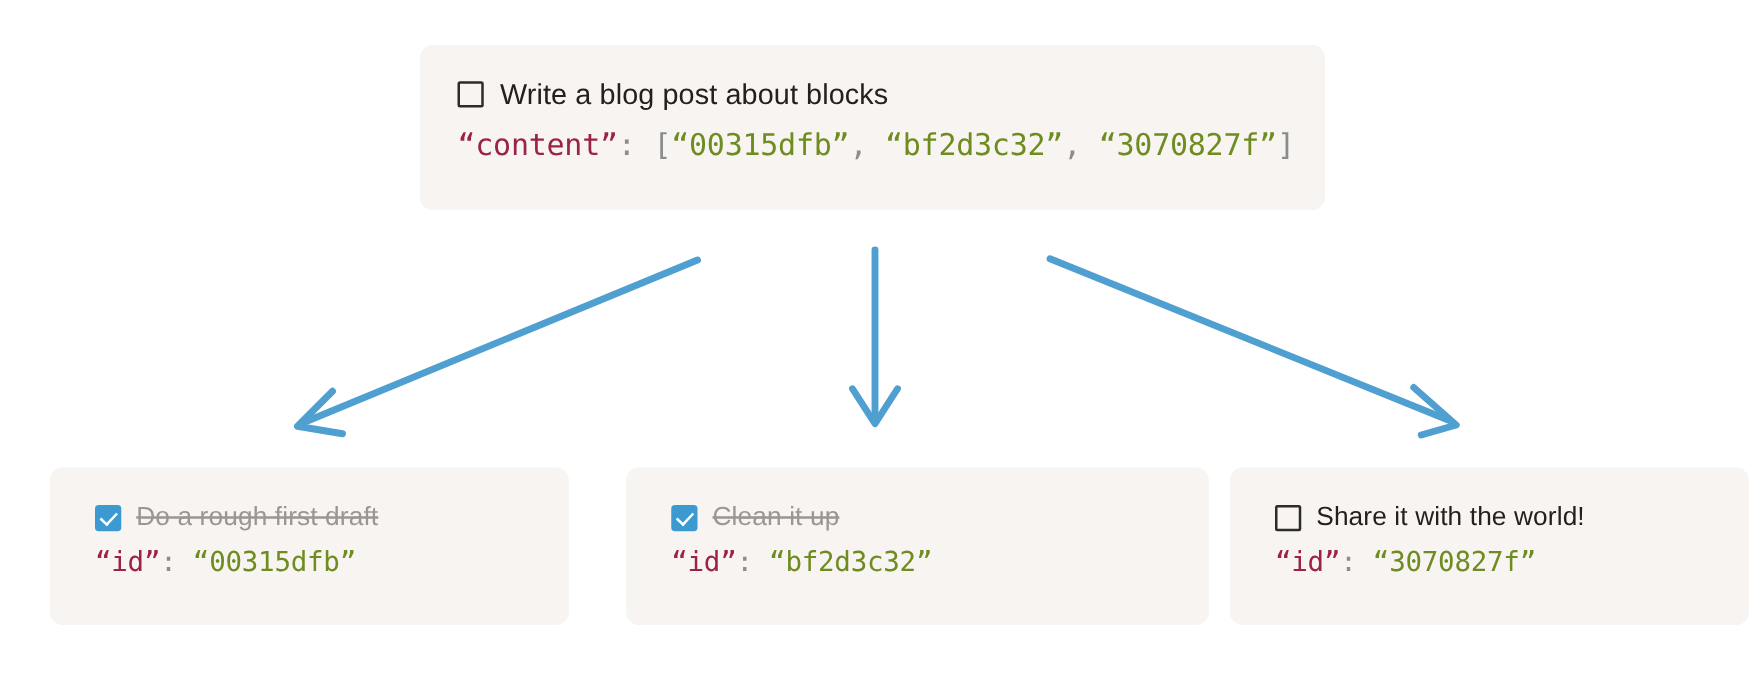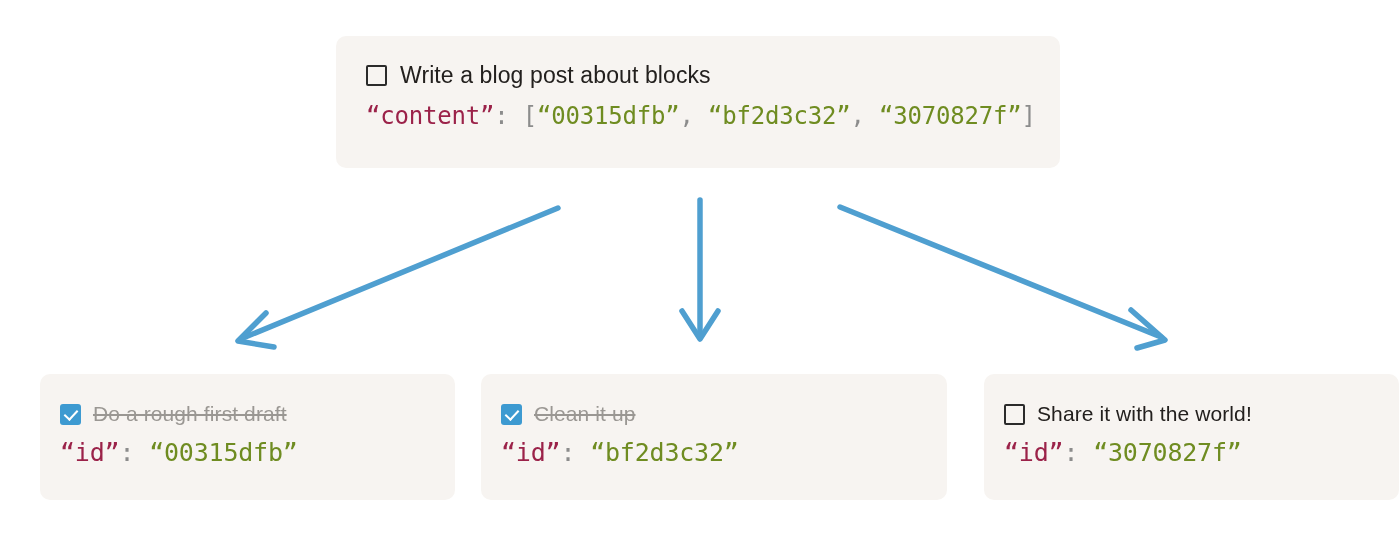--- a/index.html
+++ b/index.html
@@ -110,25 +110,25 @@
   
   #card-parent {
     left: 336px;
     top: 36px;
     width: 724px;
     height: 132px;
   }
   #card-parent .card-inner { padding: 26px 30px; }
 
   #card-child-0 { left: 40px;  top: 374px; width: 415px; height: 126px; }
-  #card-child-1 { left: 481px; top: 374px; width: 466px; height: 126px; }
+  #card-child-1 { left: 501px; top: 374px; width: 466px; height: 126px; }
   #card-child-2 { left: 984px; top: 374px; width: 415px; height: 126px; }
-  .card.child .card-inner { padding: 28px 20px; }
+  .card.child .card-inner { padding: 28px 20px; margin-left: 16px; }
   .card.child .task-label { font-size: 21px; }
-  .card.child .code-row { font-size: 25px; margin-top: 12px; }
+  .card.child .code-row { font-size: 22px; margin-top: 12px; }
   .card.child .task-row { gap: 12px; }
 </style>
 </head>
 <body>
 
 <div class="stage">
 
   <svg class="arrows" viewBox="0 0 1400 544" width="1400" height="544" aria-hidden="true">
     <g fill="none" stroke="#4f9fd0" stroke-width="5.5" stroke-linecap="round" stroke-linejoin="round">
 

